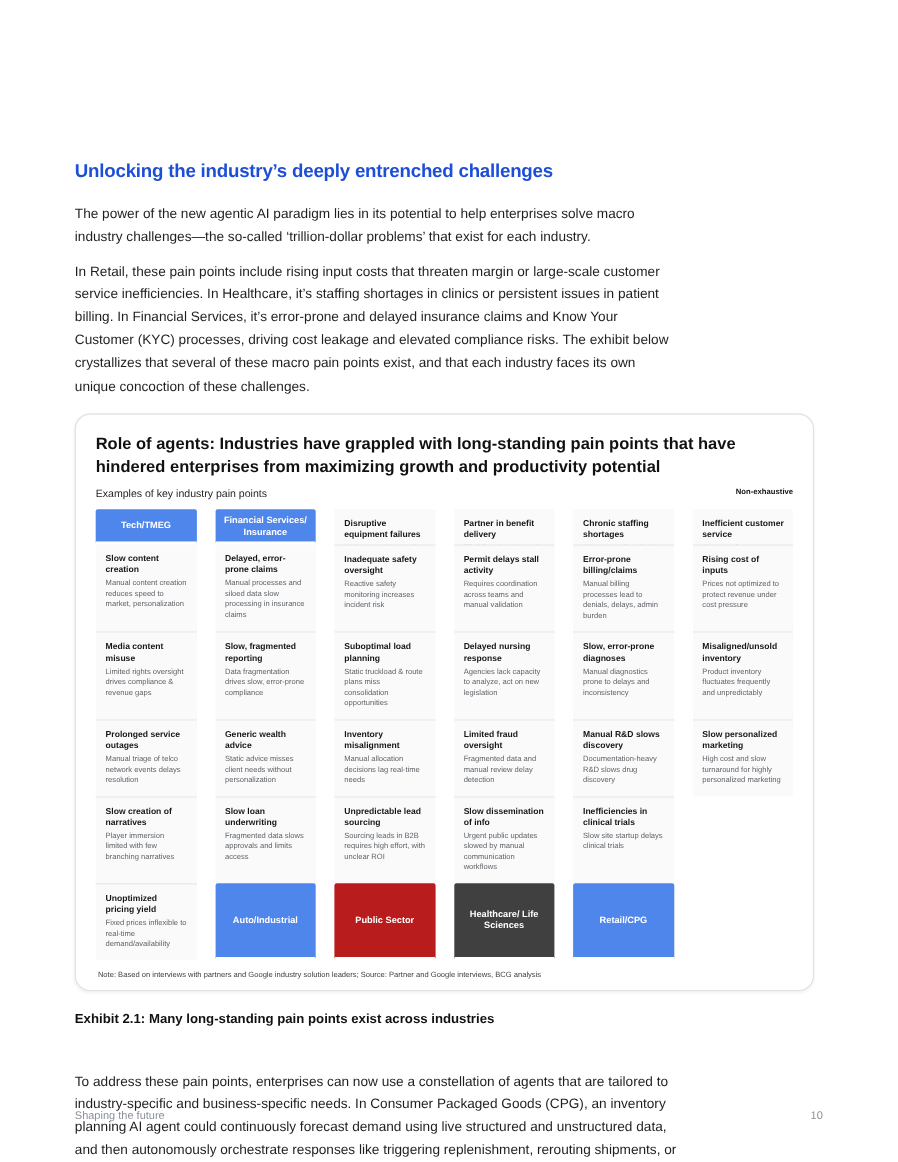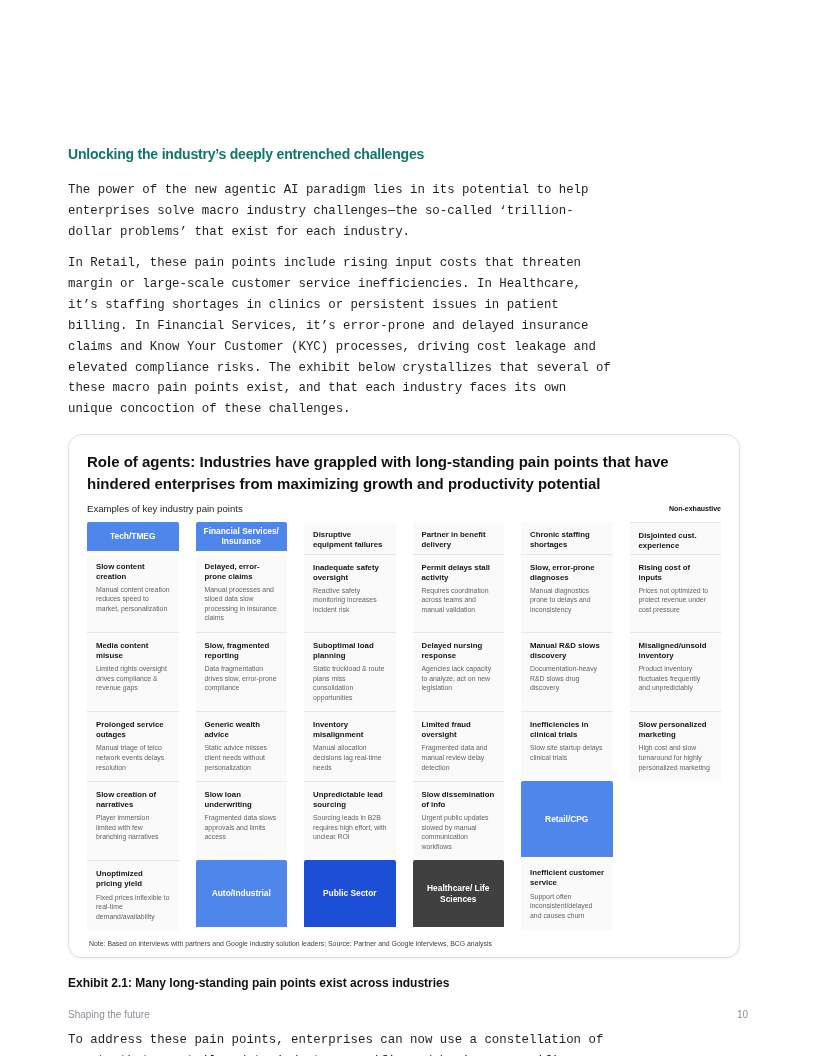--- a/index.html
+++ b/index.html
@@ -9,33 +9,32 @@
     width: 816px;
     height: 1056px;
     margin: 0 auto;
     background: #ffffff;
     font-family: "Liberation Sans", "DejaVu Sans", sans-serif;
     color: #1f1f1f;
     overflow: hidden;
   }
   .content { padding: 146px 68px 0 68px; }
   h1.heading {
-    font-size: 14px;
+    font-size: 17px;
     font-weight: 700;
     letter-spacing: -0.2px;
-    color: #0f766e;
+    color: #1d4ed8;
     margin-bottom: 18px;
   }
   p.body-par {
     font-size: 12.4px;
     line-height: 1.68;
     max-width: 548px;
     color: #1f1f1f;
     margin-bottom: 11px;
-    font-family: Liberation Mono, monospace;
   }
   
   .exhibit-card {
     margin-top: 14px;
     width: 672px;
     border: 1px solid #e0e0e0;
     border-radius: 14px;
     background: #ffffff;
     box-shadow: 0 1px 3px rgba(0,0,0,0.06);
     padding: 16px 18px 10px 18px;
@@ -43,21 +42,21 @@
   .exhibit-title {
     font-size: 15px;
     font-weight: 700;
     line-height: 1.45;
     color: #111;
     margin-bottom: 8px;
   }
   .exhibit-subrow {
     display: flex;
     justify-content: space-between;
-    align-items: center;
+    align-items: flex-start;
     margin-bottom: 8px;
   }
   .exhibit-subtitle { font-size: 9.6px; color: #1f1f1f; }
   .exhibit-tag { font-size: 7px; font-weight: 700; color: #111; }
   .pain-table {
     display: grid;
     grid-template-columns: repeat(6, 1fr);
     grid-template-rows: 32px auto auto auto auto auto;
     grid-auto-flow: column;
     column-gap: 17px;
@@ -189,21 +188,21 @@
             <div class="cd">Static truckload &amp; route plans miss consolidation opportunities</div>
           </div>
           <div class="cell">
             <div class="ct">Inventory misalignment</div>
             <div class="cd">Manual allocation decisions lag real-time needs</div>
           </div>
           <div class="cell">
             <div class="ct">Unpredictable lead sourcing</div>
             <div class="cd">Sourcing leads in B2B requires high effort, with unclear ROI</div>
           </div>
-          <div class="th" style="background: #1d4ed8;">Public Sector</div>
+          <div class="th" style="background: #b91c1c;">Public Sector</div>
           <div class="cell">
             <div class="ct">Partner in benefit delivery</div>
             <div class="cd">Eligibility checks require fragmented data &amp; manual review</div>
           </div>
           <div class="cell">
             <div class="ct">Permit delays stall activity</div>
             <div class="cd">Requires coordination across teams and manual validation</div>
           </div>
           <div class="cell">
             <div class="ct">Delayed nursing response</div>
@@ -216,39 +215,39 @@
           <div class="cell">
             <div class="ct">Slow dissemination of info</div>
             <div class="cd">Urgent public updates slowed by manual communication workflows</div>
           </div>
           <div class="th" style="background: #404040;">Healthcare/ Life Sciences</div>
           <div class="cell">
             <div class="ct">Chronic staffing shortages</div>
             <div class="cd">Shortages of medical, nursing, and admin. staff create delays and care coordination gaps</div>
           </div>
           <div class="cell">
+            <div class="ct">Error-prone billing/claims</div>
+            <div class="cd">Manual billing processes lead to denials, delays, admin burden</div>
+          </div>
+          <div class="cell">
             <div class="ct">Slow, error-prone diagnoses</div>
             <div class="cd">Manual diagnostics prone to delays and inconsistency</div>
           </div>
           <div class="cell">
             <div class="ct">Manual R&amp;D slows discovery</div>
             <div class="cd">Documentation-heavy R&amp;D slows drug discovery</div>
           </div>
           <div class="cell">
             <div class="ct">Inefficiencies in clinical trials</div>
             <div class="cd">Slow site startup delays clinical trials</div>
           </div>
           <div class="th" style="background: rgb(78, 134, 236);">Retail/CPG</div>
           <div class="cell">
             <div class="ct">Inefficient customer service</div>
             <div class="cd">Support often inconsistent/delayed and causes churn</div>
-          </div>
-          <div class="cell">
-            <div class="ct">Disjointed cust. experience</div>
-            <div class="cd">Evolving customer expectations and fragmented experiences reduces loyalty and revenue</div>
           </div>
           <div class="cell">
             <div class="ct">Rising cost of inputs</div>
             <div class="cd">Prices not optimized to protect revenue under cost pressure</div>
           </div>
           <div class="cell">
             <div class="ct">Misaligned/unsold inventory</div>
             <div class="cd">Product inventory fluctuates frequently and unpredictably</div>
           </div>
           <div class="cell">

